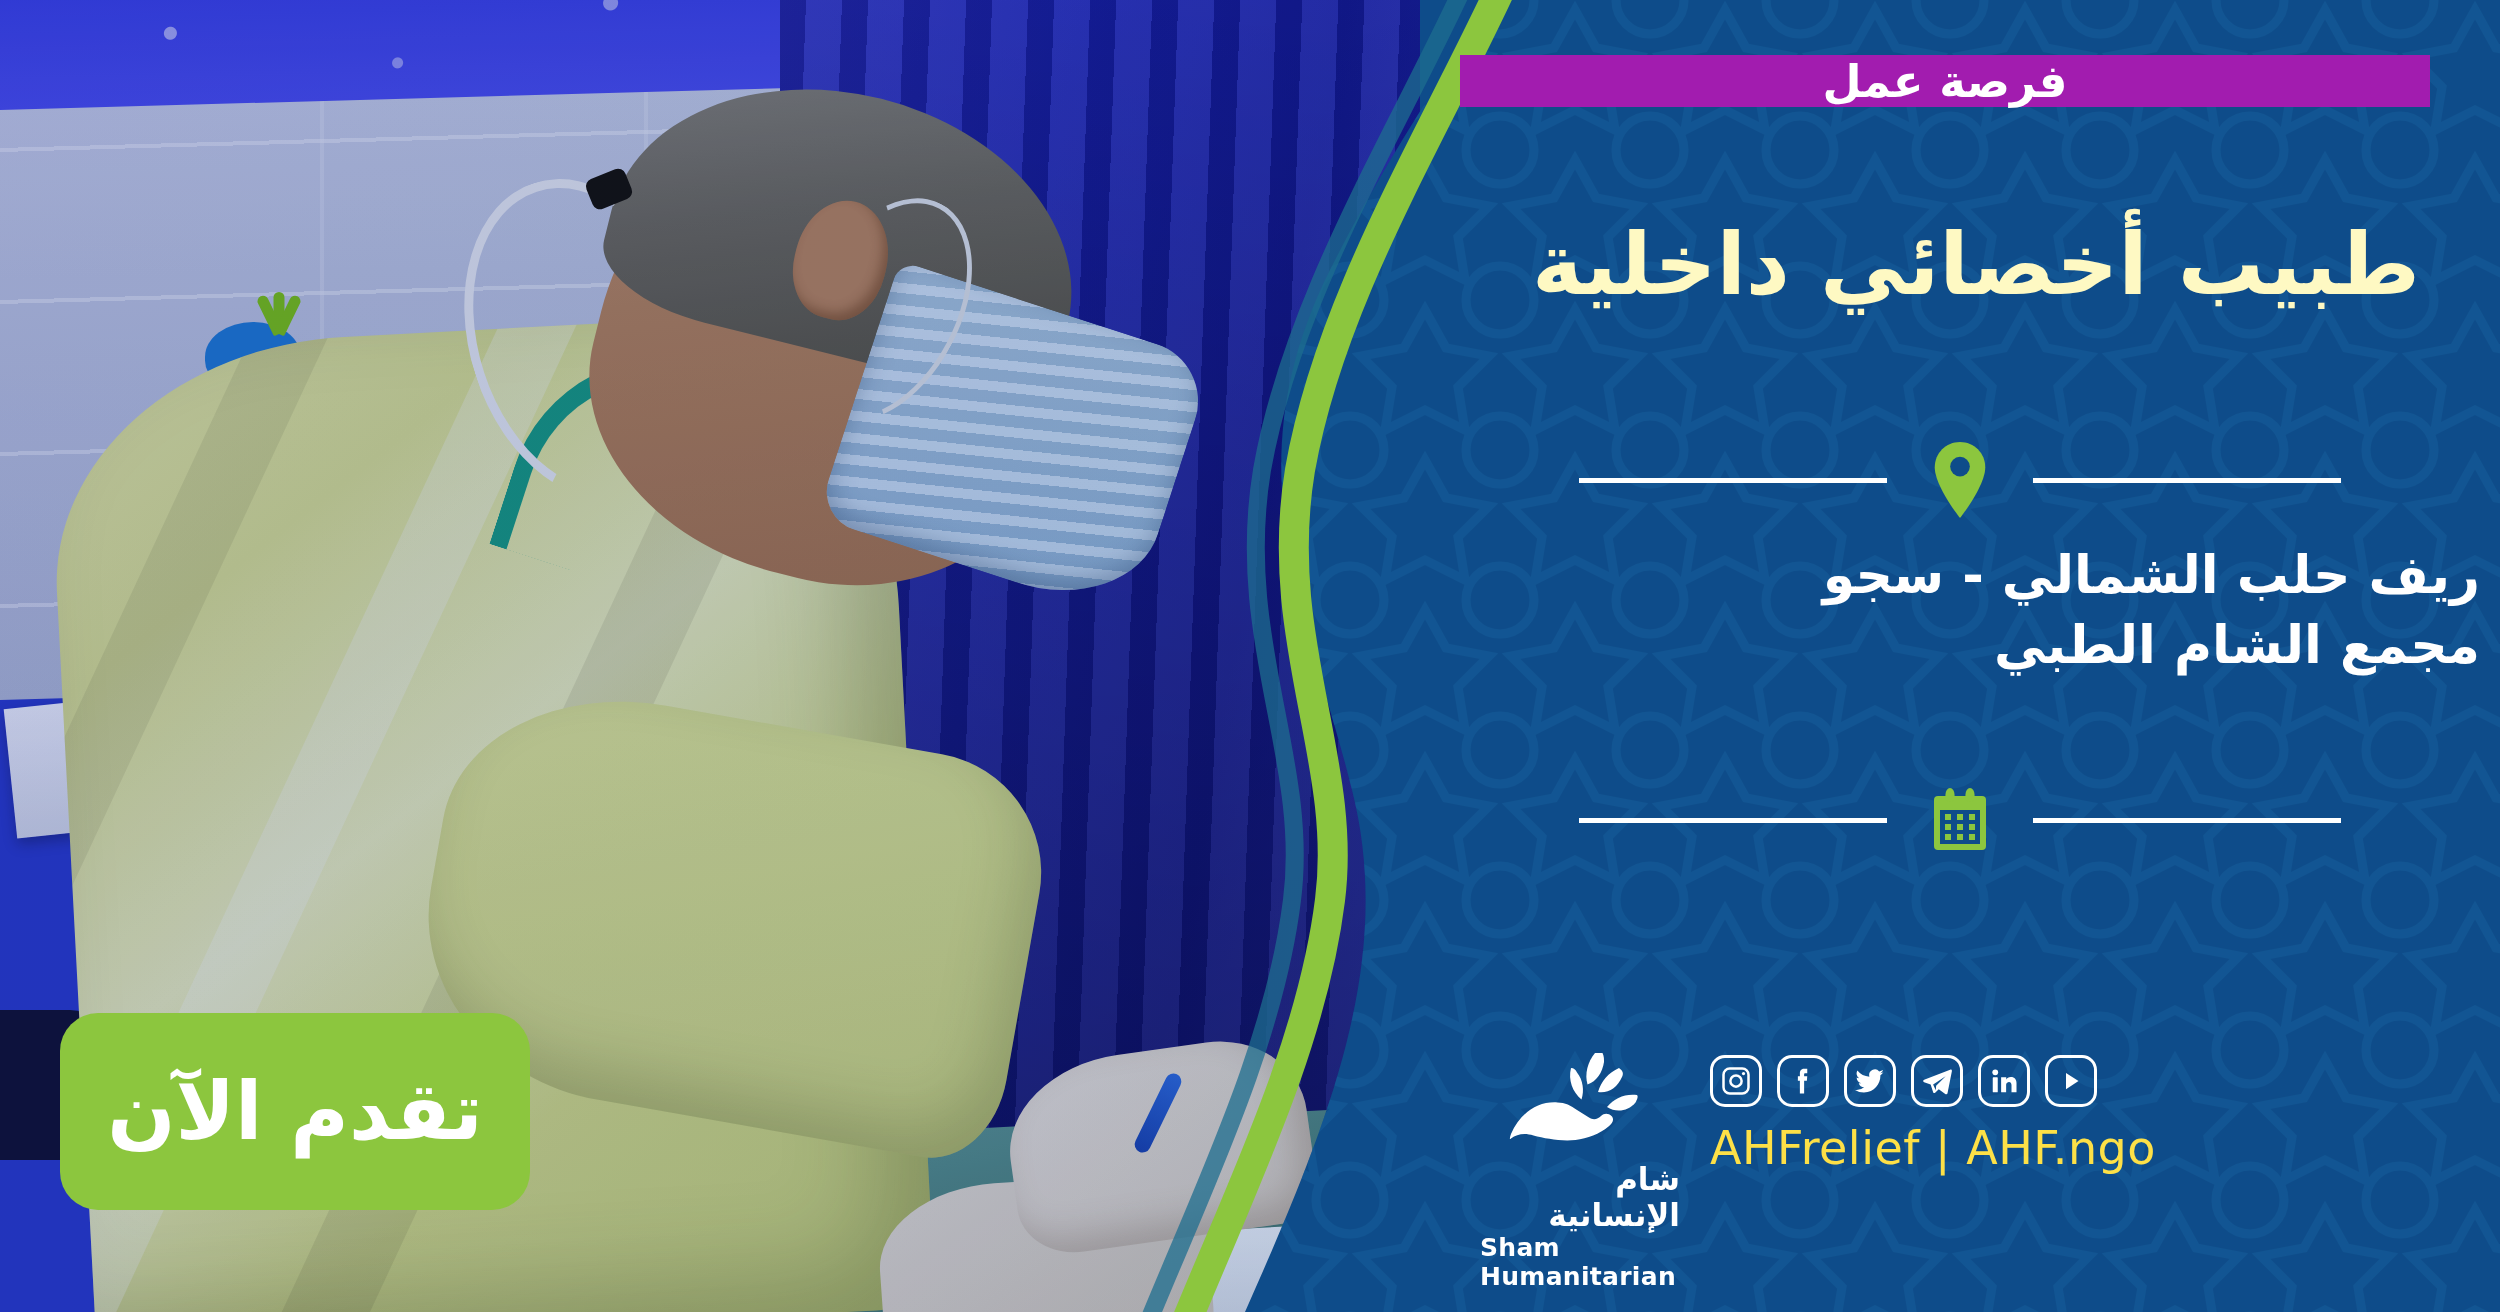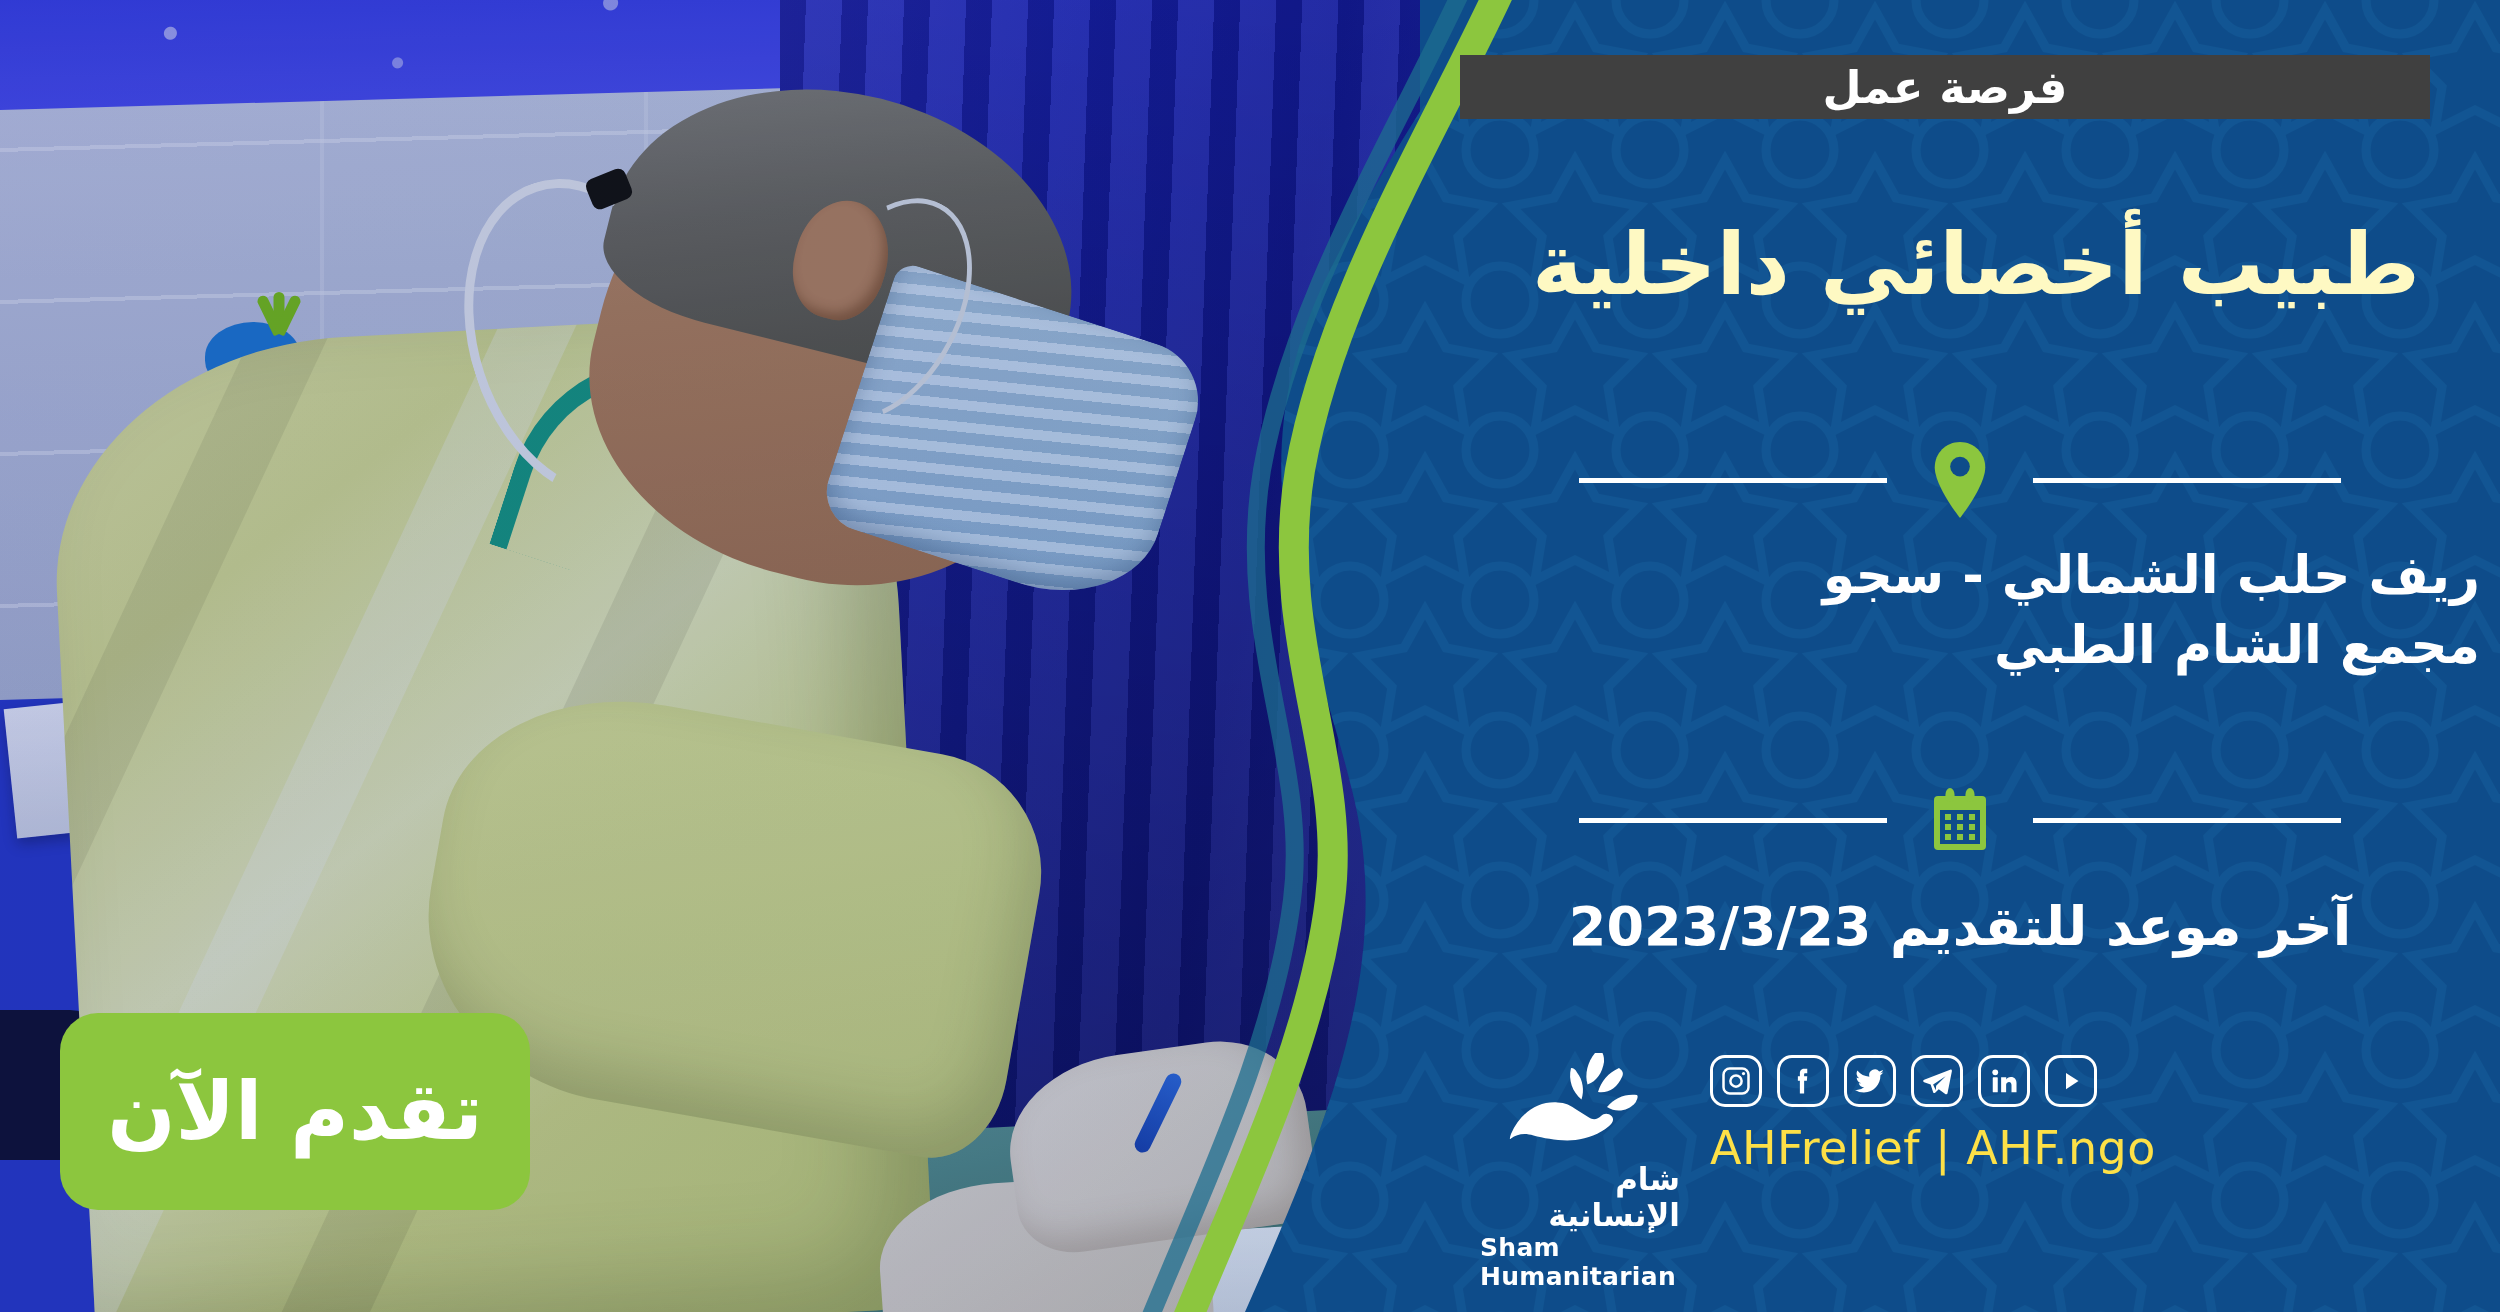--- a/index.html
+++ b/index.html
@@ -217,22 +217,22 @@
     position:absolute; left:0; top:0; width:2500px; height:1312px;
   }
   .panel svg { position:absolute; left:0; top:0; }
 
   
   .content {
     position:absolute; left:1440px; top:0; width:1060px; height:1312px;
     direction:rtl;
   }
   .ribbon {
-    position:absolute; left:20px; top:55px; width:970px; height:64px;
-    background:#404040;
+    position:absolute; left:20px; top:55px; width:970px; height:52px;
+    background:#a21caf;
     display:flex; align-items:center; justify-content:center;
   }
   .ribbon span {
     color:#ffffff; font-size:45px; font-weight:700; letter-spacing:1px;
   }
   .job-title {
     position:absolute; left:16px; top:215px; width:1040px;
     text-align:center; color:#fef9c3;
     font-size:86px; font-weight:700; line-height:1.15;
   }
@@ -418,21 +418,20 @@
               <rect x="19.5" y="18" width="3" height="3"></rect>
             <rect x="7.5" y="23" width="3" height="3"></rect>
               <rect x="13.5" y="23" width="3" height="3"></rect>
               <rect x="19.5" y="23" width="3" height="3"></rect>
           </g>
         </svg>
       </div>
       <div class="rule"></div>
     </div>
 
-    <div class="deadline">آخر موعد للتقديم 2023/3/23</div>
 
     <div class="footer">
       <div class="logo">
         <svg viewBox="0 0 100 72" aria-hidden="true">
           <g fill="#ffffff">
             <path d="M60 2c-5 6-7 14-5 21 6-2 10-8 11-15 0-2 0-4-1-6z"></path>
             <path d="M76 12c-7 3-12 9-14 16 7 1 13-3 16-10 1-2 1-4-2-6z"></path>
             <path d="M44 12c-2 8 1 16 7 21 2-6 1-13-3-18-1-2-2-3-4-3z"></path>
             <path d="M88 30c-8-1-15 2-20 8 6 4 14 3 19-3 1-2 2-4 1-5z"></path>
             <path d="M4 56c6-14 18-22 31-21 5 0 9 2 13 5l8 5c3 2 6 1 8-1 2-2 5-2 7 0 2 2 1 5-2 7-6 5-14 8-22 9-10 1-20-1-28-3-6-2-11-1-15 2-1 1-1 0 0-3z"></path>

